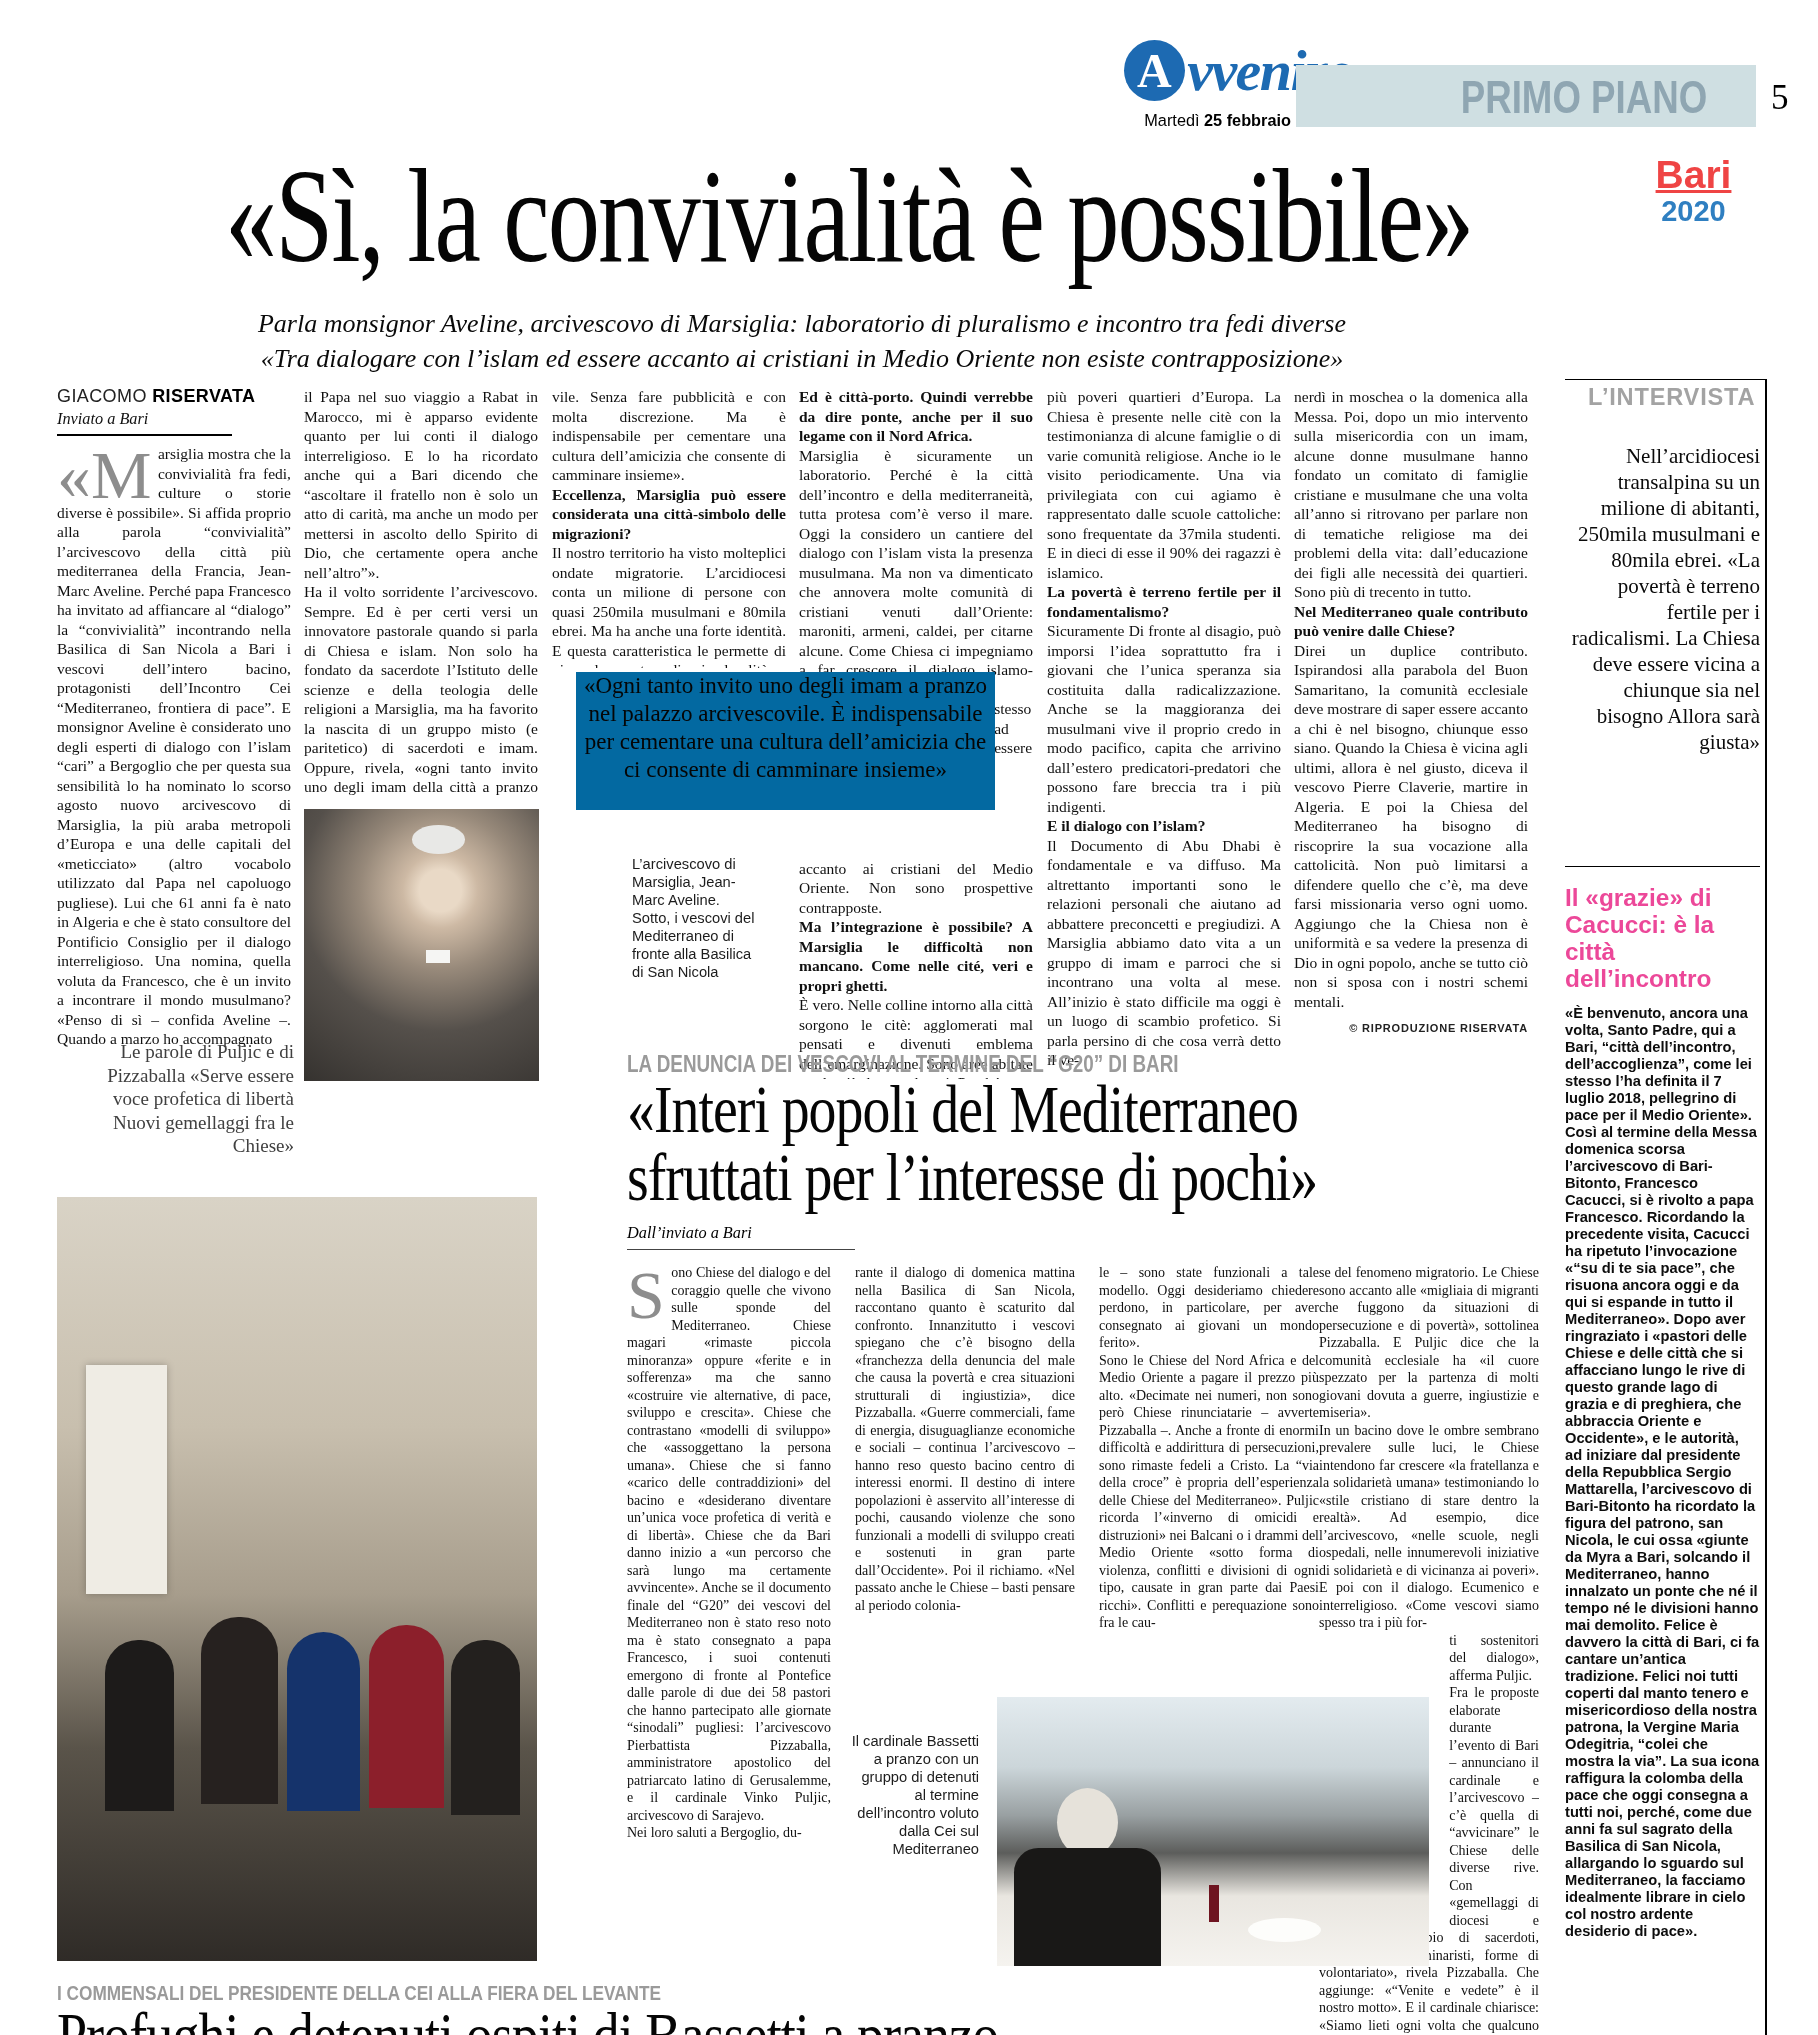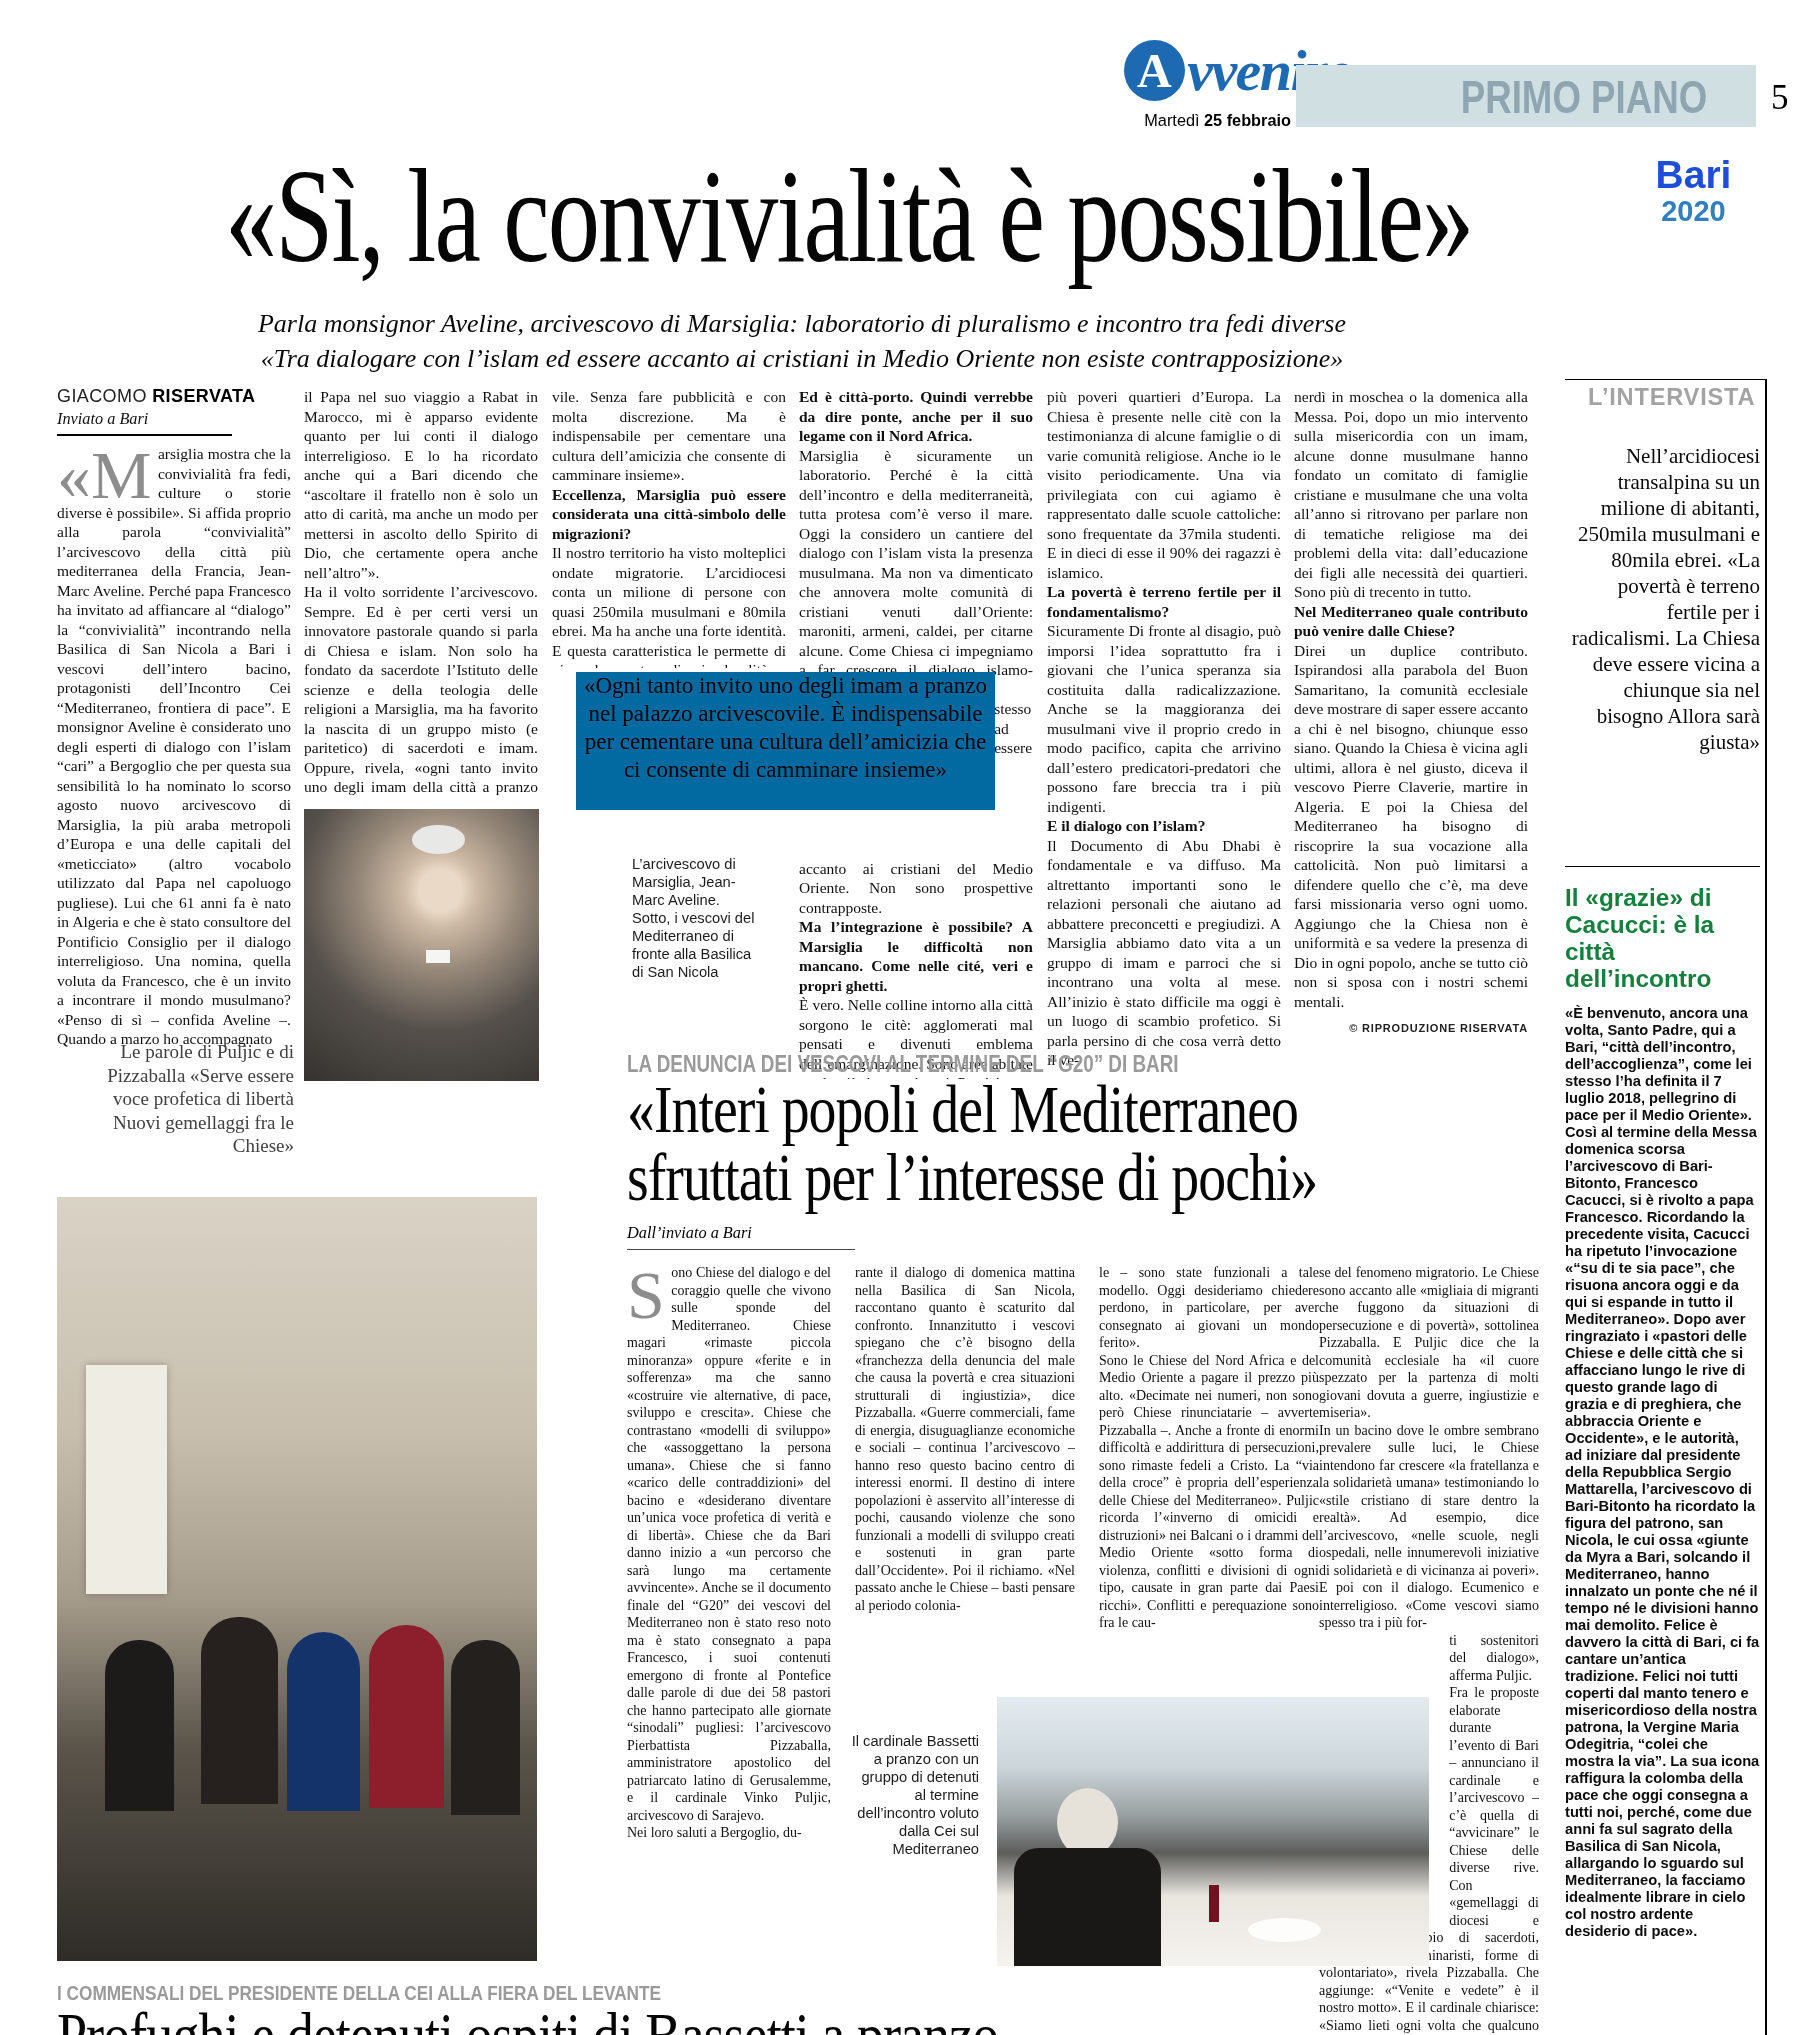--- a/index.html
+++ b/index.html
@@ -72,30 +72,30 @@
   #mid-dl{left:627px;top:1225px;}
   
   #bot-kicker{left:57px;top:1982px;font:bold 21px/1 "Liberation Sans",sans-serif;color:#9a9a9a;}
   #bot-h{left:57px;top:2003px;width:1225px;font:66px/66px "Liberation Serif",serif;color:#050505;letter-spacing:-1.2px;}
   
   #sb-topline{left:1565px;top:379px;width:201px;height:1.2px;background:#000;}
   #sb-vrule{left:1765px;top:379px;width:1.6px;height:1961px;background:#000;}
   #sb-label{left:1588px;top:386px;font:bold 23.6px/1 "Liberation Sans",sans-serif;color:#a3a3a3;letter-spacing:0.8px;}
   #sb-quote{left:1565px;top:443px;width:195px;text-align:right;font:21px/26px "Liberation Serif",serif;color:#0a0a0a;}
   #sb-hr{left:1565px;top:866px;width:195px;height:1.2px;background:#000;}
-  #sb-title{left:1565px;top:884px;width:195px;font:bold 24.4px/27px "Liberation Sans",sans-serif;color:#15803d;}
+  #sb-title{left:1565px;top:884px;width:195px;font:bold 24.4px/27px "Liberation Sans",sans-serif;color:#ec4899;}
   #sb-body{left:1565px;top:1005px;width:195px;font:bold 14.7px/17px "Liberation Sans",sans-serif;color:#0d0d0d;text-align:left;}
   
   #badge{left:1618px;top:155px;width:151px;text-align:center;}
   #badge .circle{width:129px;height:129px;margin:0 auto;border-radius:50%;background:radial-gradient(circle at 50% 35%,#f2fafe 0 55%,#dbeff9 100%);border:1.6px solid #cfe6f2;display:flex;flex-direction:column;align-items:center;justify-content:center;}
   #badge .waves{margin-bottom:4.1px;}
   #badge .medit{font:bold 14px/1 "Liberation Sans",sans-serif;letter-spacing:0.4px;}
   #badge .medit .a{color:#79aac9;} #badge .medit .b{color:#14387f;}
   #badge .front{font:bold 9.8px/1.4 "Liberation Sans",sans-serif;color:#2f7fc1;letter-spacing:0.8px;}
-  #badge .bari{font:bold 39px/1.05 "Liberation Sans",sans-serif;color:#1d4ed8;}
+  #badge .bari{font:bold 39px/1.05 "Liberation Sans",sans-serif;color:#ef4444;text-decoration:underline;}
   #badge .year{font:bold 29px/1.05 "Liberation Sans",sans-serif;color:#2f7fc1;}
 </style>
 </head>
 <body>
 
 <div class="abs" id="masthead">
   <span id="logo-disc">A</span>
   <span id="logo-rest">vvenire</span>
 </div>
 <div class="abs" id="dateline-top">

